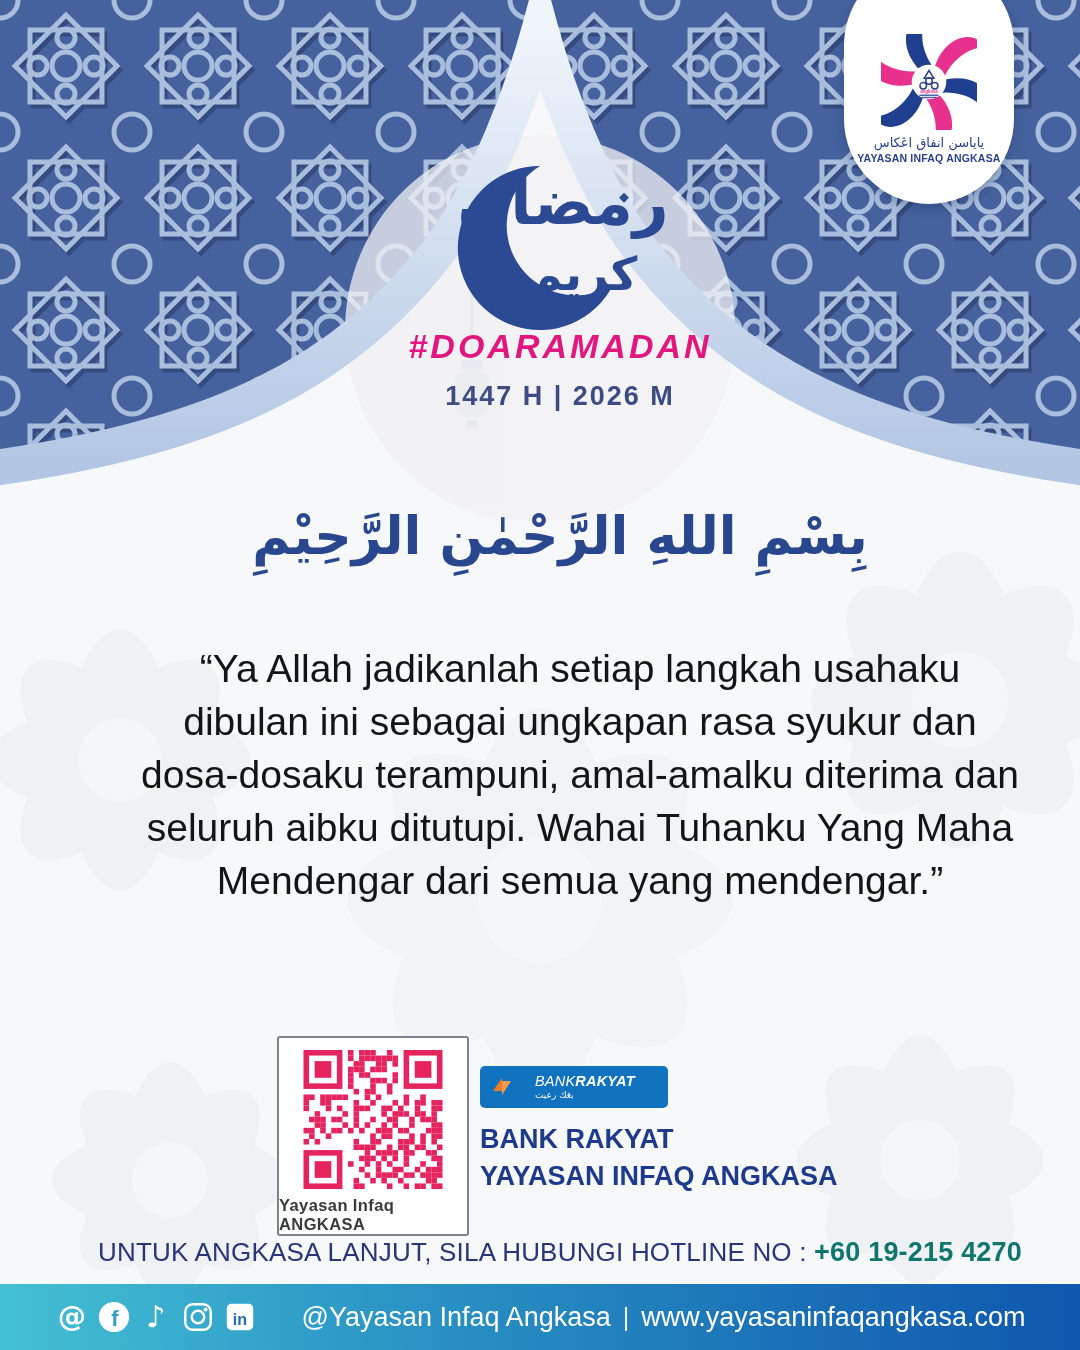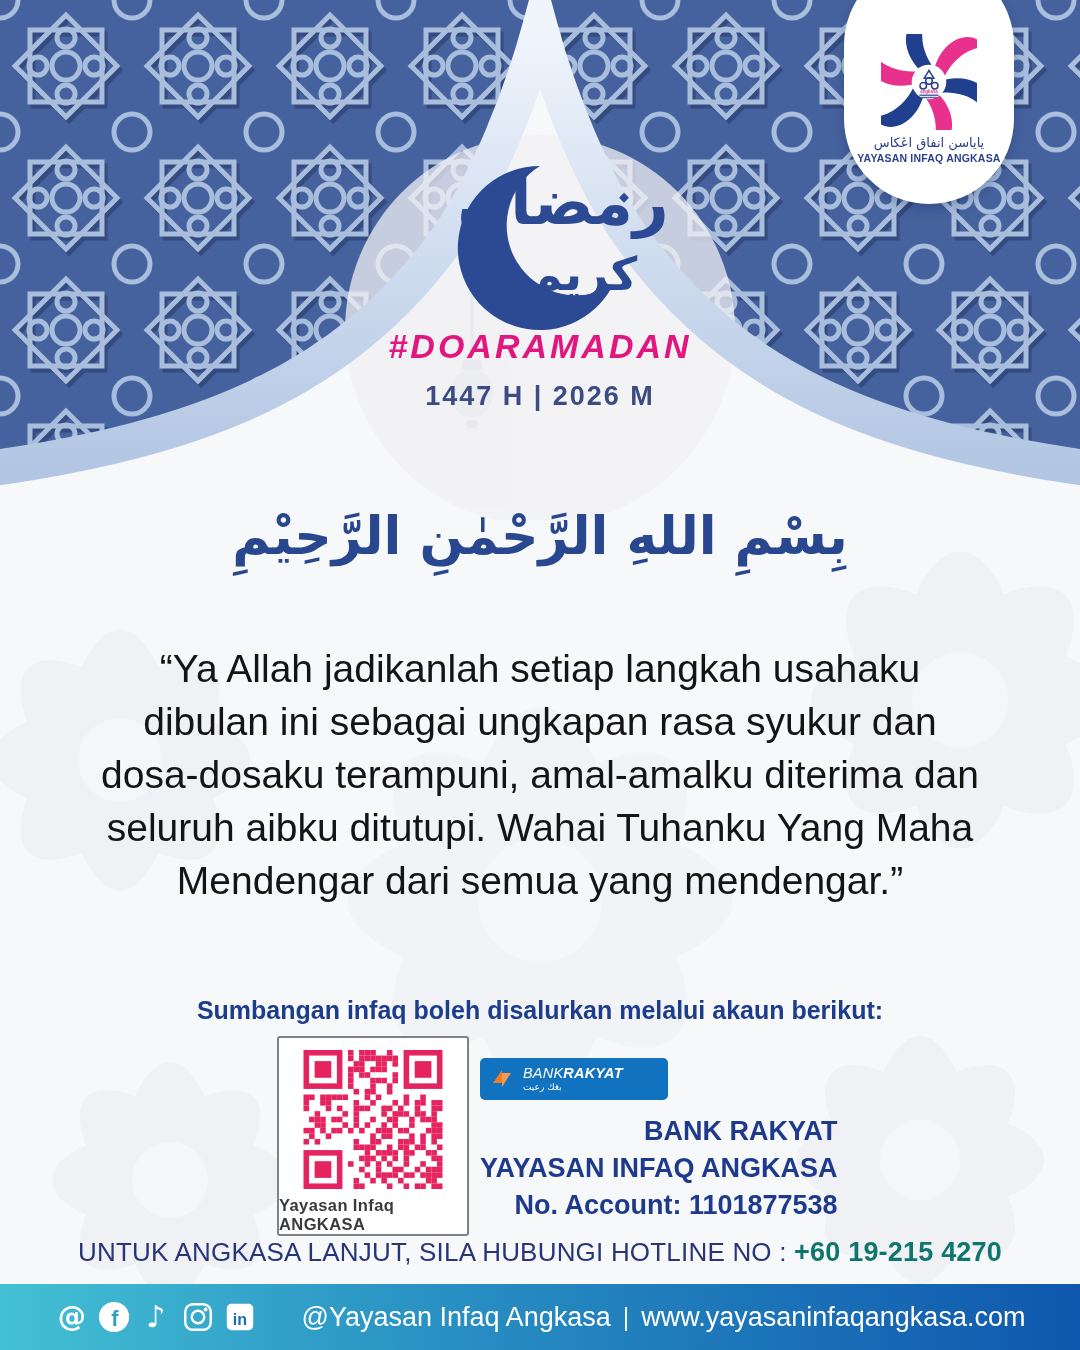--- a/index.html
+++ b/index.html
@@ -1,18 +1,18 @@
 <!DOCTYPE html>
 <html><head>
 <meta charset="utf-8">
 <style>
   html,body{margin:0;padding:0;background:#4b4b4b;}
   .page{position:relative;width:1080px;height:1350px;margin:0 auto;background:#f7f8fa;
         overflow:hidden;font-family:"Liberation Sans",sans-serif;}
-  .abs{position:absolute;left:0;right:0;text-align:center;}
+  .abs{position:absolute;left:0;right:0;text-align:center;padding-left:40px;}
   svg{display:block;}
 
   
   .watermark{position:absolute;inset:0;z-index:0;}
   .header-art{position:absolute;top:0;left:0;z-index:1;}
   .content{z-index:3;}
 
   
   .badge{position:absolute;top:-40px;right:66px;width:170px;height:244px;background:#ffffff;
          border-radius:85px;box-shadow:0 5px 12px rgba(15,35,80,.28);z-index:5;
@@ -29,28 +29,28 @@
   .quote{top:642px;left:100px;right:auto;width:880px;font-size:39px;line-height:1.36;color:#141414;}
   .donate-head{top:996px;font-size:25px;font-weight:700;color:#1c3c8c;}
 
   .qr-box{position:absolute;left:277px;top:1036px;width:188px;height:196px;background:#fff;
           border:2px solid #7c8288;border-radius:3px;display:flex;flex-direction:column;
           align-items:center;z-index:3;}
   .qr-caption{margin-top:7px;font-size:16.5px;font-weight:700;color:#3a3a3a;letter-spacing:.4px;}
 
   .bank-col{position:absolute;left:480px;top:1058px;z-index:3;text-align:left;}
   .bank-logo{width:168px;height:42px;background:#1172c0;border-radius:5px;display:flex;
-             align-items:center;padding:0 10px;gap:9px;}
+             align-items:center;padding:0 10px;gap:21px;margin-top:8px;}
   .bank-logo-text{display:flex;flex-direction:column;line-height:1;}
   .bank-logo-latin{color:#fff;font-style:italic;font-size:14.5px;letter-spacing:.2px;white-space:nowrap;}
   .bank-logo-latin .lt{font-weight:400;}
   .bank-logo-latin .bd{font-weight:800;}
   .bank-logo-ar{color:#fff;font-size:9px;margin-top:2px;font-family:"DejaVu Sans",sans-serif;}
   .bank-lines{margin-top:13px;}
-  .bank-line{font-size:27px;font-weight:800;color:#1d3a8c;line-height:37px;text-align:right;}
+  .bank-line{font-size:27px;font-weight:800;color:#1d3a8c;line-height:37px;}
 
   .hotline{top:1237px;font-size:26px;font-weight:500;color:#283579;letter-spacing:.2px;}
   .hotline b{font-size:27px;font-weight:700;color:#0f766e;margin-top:8px;}
 
   .footer{position:absolute;left:0;right:0;bottom:0;height:66px;z-index:4;
           background:linear-gradient(90deg,#44c0d4 0%,#2a93c4 38%,#0f57ae 100%);
           display:flex;align-items:center;justify-content:center;gap:8px;color:#fff;}
   .soc{display:flex;align-items:center;gap:8px;margin-right:8px;}
   .footer-handle{font-size:27px;font-weight:500;margin-left:29px;}
   .footer-sep{font-size:25px;margin:0 4px;opacity:.95;}
@@ -158,21 +158,20 @@
       <rect x="116" y="54" width="8" height="8" transform="rotate(45 120 58)"></rect>
       <rect x="246" y="66" width="7" height="7" transform="rotate(45 249 69)"></rect>
       <rect x="150" y="178" width="7" height="7" transform="rotate(45 153 181)"></rect>
     </g>
   </svg>
 
   <div class="abs content hashtag">#DOARAMADAN</div>
   <div class="abs content yearline">1447 H | 2026 M</div>
   <div class="abs content bismillah">بِسْمِ اللهِ الرَّحْمٰنِ الرَّحِيْمِ</div>
   <div class="abs content quote">“Ya Allah jadikanlah setiap langkah usahaku dibulan ini sebagai ungkapan rasa syukur dan dosa-dosaku terampuni, amal-amalku diterima dan seluruh aibku ditutupi. Wahai Tuhanku Yang Maha Mendengar dari semua yang mendengar.”</div>
-  <div class="abs content donate-head">Sumbangan infaq boleh disalurkan melalui akaun berikut:</div>
 
   <div class="qr-box">
     <svg width="150" height="150" viewBox="0 0 150 150" style="margin-top:12px">
       <g fill="#e5245f">
         <g>
           <rect x="0" y="0" width="42" height="42"></rect>
             <rect x="6" y="6" width="30" height="30" fill="#fff"></rect>
             <rect x="12" y="12" width="18" height="18"></rect>
         </g>
         <g>
@@ -409,21 +408,20 @@
       <div class="bank-logo-text">
         <div class="bank-logo-latin">
           <span class="lt">BANK</span><span class="bd">RAKYAT</span>
         </div>
         <div class="bank-logo-ar">بڠك رعيت</div>
       </div>
     </div>
     <div class="bank-lines">
       <div class="bank-line">BANK RAKYAT</div>
       <div class="bank-line">YAYASAN INFAQ ANGKASA</div>
-      <div class="bank-line">No. Account: 1101877538</div>
     </div>
   </div>
 
   <div class="abs content hotline">
     <span>UNTUK ANGKASA LANJUT, SILA HUBUNGI HOTLINE NO : </span><b>+60 19-215 4270</b>
   </div>
 
   <div class="footer">
     <div class="soc">
       <svg width="34" height="34" viewBox="0 0 36 36">

